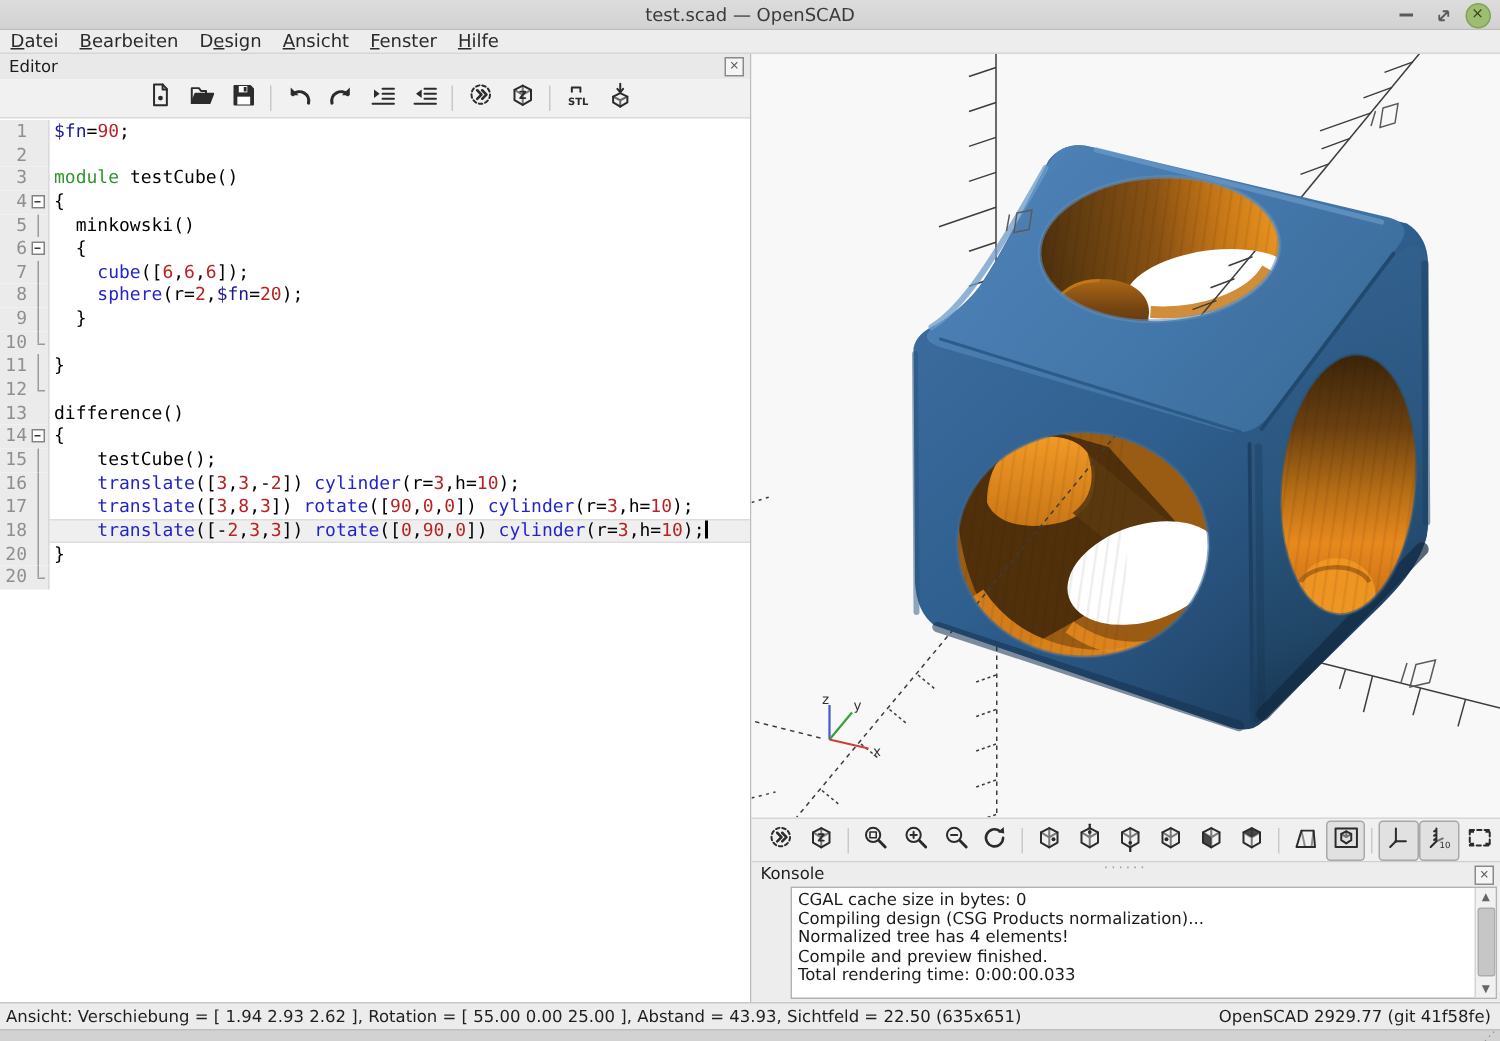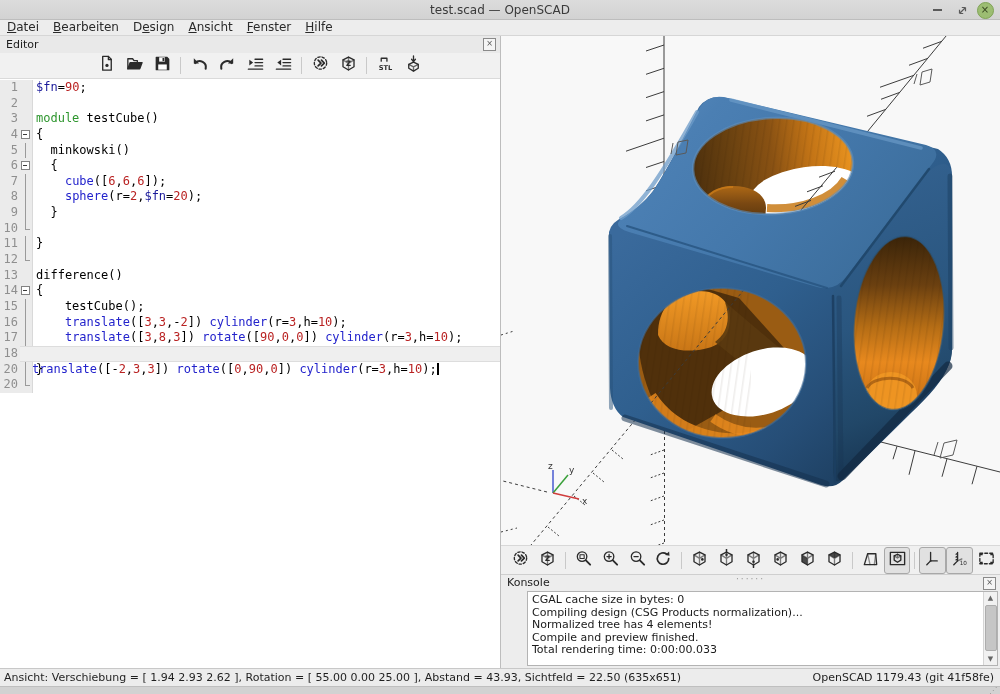--- a/index.html
+++ b/index.html
@@ -25,21 +25,21 @@
   #ed-head .ptitle{position:absolute;left:6px;top:2px;color:#1d1d1d}
   .closebox{position:absolute;right:4px;top:2px;width:11px;height:11px;border:1px solid #8a8a8a;
      font-size:8px;line-height:9px;text-align:center;color:#555;background:#f5f5f5}
   #ed-toolbar{position:absolute;left:0;top:17px;right:0;height:26px;background:#f1f1f1;
      border-bottom:1px solid #dadada;box-sizing:border-box;display:flex;align-items:center;padding-left:19px;justify-content:center;}
   .tbtn{width:26px;height:24px;display:flex;align-items:center;justify-content:center;border:1px solid transparent;}
   .tsep{width:1px;height:17px;background:#c9c9c9;margin:0 4px;}
   #ed-code{position:absolute;left:0;top:44px;right:0;bottom:0;overflow:hidden;background:#fff;
      font-family:"DejaVu Sans Mono",monospace;font-size:12px;}
   .crow{display:flex;height:15.65px;line-height:15.65px;white-space:pre;}
-  .crow.cur{background:#efefef;box-shadow:0 -1px 0 #ddd inset,0 1px 0 #ddd inset;flex-direction:column;}
+  .crow.cur{background:#efefef;box-shadow:0 -1px 0 #ddd inset,0 1px 0 #ddd inset;}
   .gut{width:18px;flex:none;background:#ebebeb;color:#8f8f8f;text-align:right;padding-right:2px;}
   .fold{width:12px;flex:none;background:#ebebeb;border-right:1px solid #d9d9d9;position:relative;}
   .fold.g-line::before{content:'';position:absolute;left:5px;top:0;bottom:0;width:1px;background:#9a9a9a;}
   .fold.g-end::before{content:'';position:absolute;left:5px;top:0;height:8px;width:1px;background:#9a9a9a;}
   .fold.g-end::after{content:'';position:absolute;left:5px;top:8px;width:5px;height:1px;background:#9a9a9a;}
   .fold.g-box::before{content:'';position:absolute;left:1px;top:3px;width:7px;height:7px;border:1px solid #828282;background:#fff;}
   .fold.g-box::after{content:'';position:absolute;left:3px;top:7px;width:4px;height:1px;background:#3a3a3a;}
   .ctext{padding-left:3px;}
   .cp{color:#000}.ck{color:var(--c-kw)}.cf{color:var(--c-fn)}.cn{color:var(--c-num)}.cv{color:var(--c-sp)}
   .caret{display:inline-block;width:2px;height:12px;background:#000;vertical-align:-2px;}
@@ -606,18 +606,18 @@
           <div class="arr" style="top:0">▲</div>
           <div class="thumb" style="top:13px;height:44px"></div>
           <div class="arr" style="bottom:0">▼</div>
         </div>
       </div>
     </div>
   </div>
 
   <div id="statusbar">
     <span id="status-left">Ansicht: Verschiebung = [ 1.94 2.93 2.62 ], Rotation = [ 55.00 0.00 25.00 ], Abstand = 43.93, Sichtfeld = 22.50 (635x651)</span>
-    <span id="status-right">OpenSCAD 1179.43 (git 41f58fe)</span>
+    <span id="status-right">OpenSCAD 2929.77 (git 41f58fe)</span>
   </div>
   <div id="bottomstrip">
     <span id="grip">⋰</span>
   </div>
 </div>
 
 </body></html>

